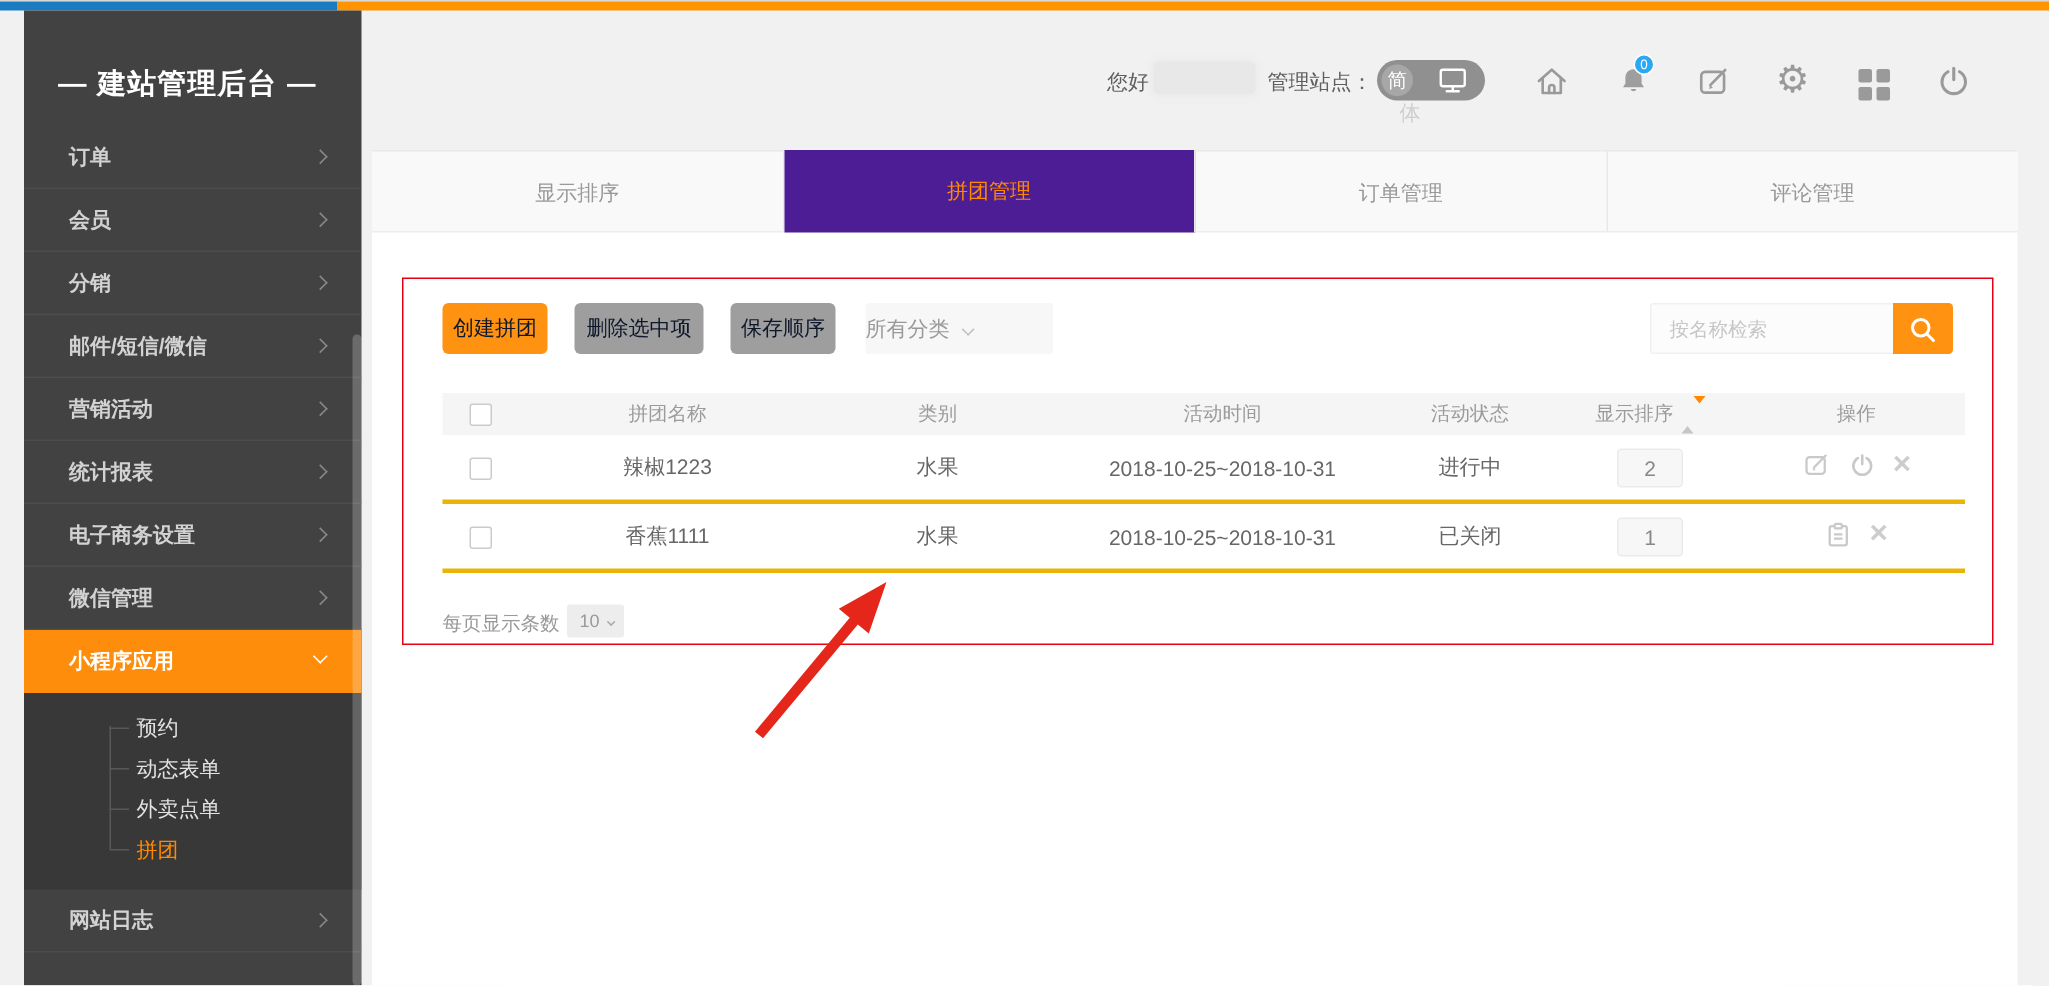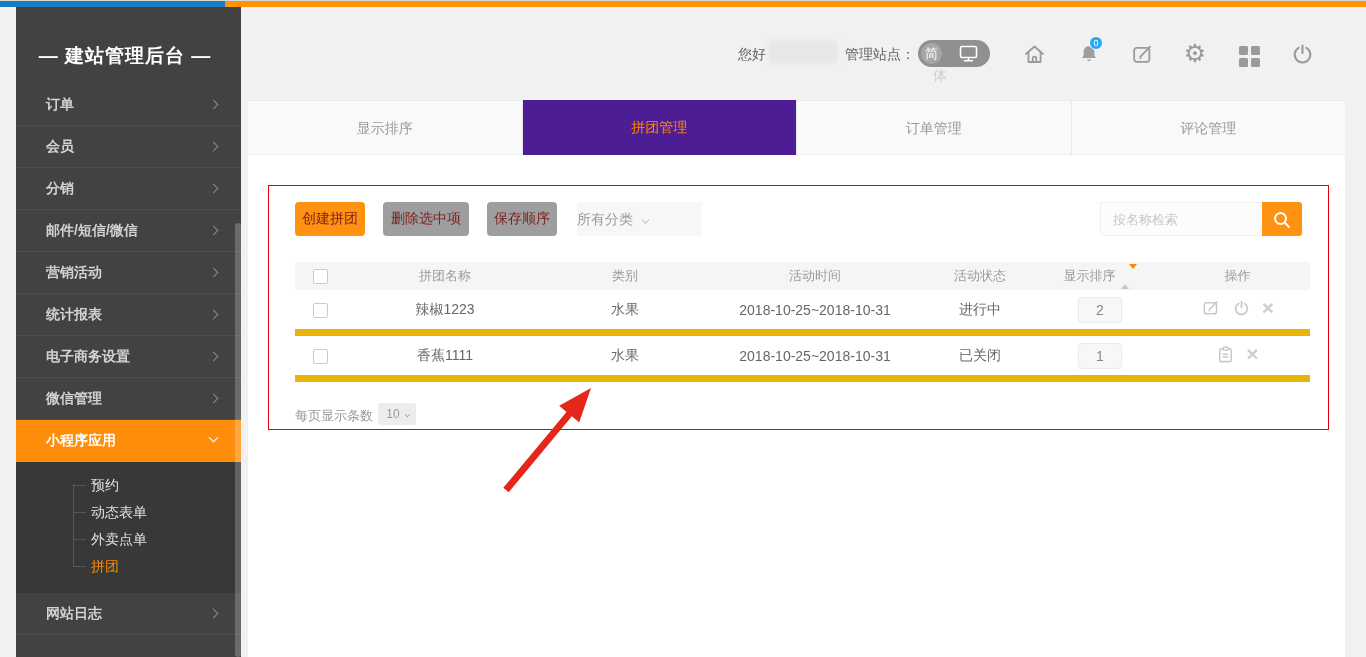--- a/index.html
+++ b/index.html
@@ -54,40 +54,40 @@
   
   .card { position:absolute; left:248px; top:100px; width:1097px; height:557px; background:#fff; }
   .tabs { position:absolute; left:0; top:0; width:1097px; height:55px; display:flex; }
   .tab { flex:1; text-align:center; line-height:55px; font-size:14px; color:#999;
          background:#f9f9f9; border-bottom:1px solid #ededed; border-right:1px solid #e9e9e9;
          border-top:1px solid #e9e9e9; cursor:pointer; }
   .tab:last-child { border-right:none; }
   .tab.active { background:#4c1d95; color:#ff8a00; border-bottom:none; border-top:none; }
 
   
-  .btn { position:absolute; top:102px; height:34px; border:none; border-radius:4px; color:#7f1d1d;
+  .btn { position:absolute; top:102px; height:34px; border:none; border-radius:4px; color:#0f172a;
          font-size:14px; font-family:inherit; cursor:pointer; }
   .btn-orange { background:#ff9210; }
   .btn-gray { background:#9e9e9e; }
   .sel { position:absolute; top:102px; left:329px; width:125px; height:34px; background:#f7f7f7;
          border-radius:2px; color:#999; font-size:14px; line-height:34px; cursor:pointer; }
   .cdown { display:inline-block; width:6px; height:6px; border:solid #c0c0c0;
            border-width:0 1.5px 1.5px 0; transform:rotate(45deg) translateY(-2px); margin-left:8px; }
   .search-input { position:absolute; left:852px; top:102px; width:162px; height:34px;
                   background:#fcfcfc; border:1px solid #f0f0f0; border-right:none; border-radius:2px 0 0 2px;
                   padding:0 12px; font-size:13px; color:#666; font-family:inherit; outline:none; }
   .search-input::placeholder { color:#c6c6c6; }
   .search-btn { position:absolute; left:1014px; top:102px; width:40px; height:34px; background:#ff9210;
                 border:none; border-radius:0 3px 3px 0; cursor:pointer; padding-top:4px; }
 
   
   .tbl { position:absolute; left:47px; top:162px; width:1015px; font-size:14px; color:#666; }
   .trow { display:flex; align-items:center; }
   .thead { height:28px; background:#f5f5f5; font-size:13px; color:#9b9b9b; }
-  .tdata { height:46px; border-bottom:7px solid #eab308; }
+  .tdata { height:46px; border-bottom:3px solid #eab308; }
   .c0{width:50px;text-align:center;} .c1{width:200px;text-align:center;}
   .c2{width:160px;text-align:center;font-family:Liberation Serif, serif;} .c3{width:220px;text-align:center;}
   .c4{width:110px;text-align:center;} .c5{width:130px;text-align:center;}
   .c6{width:145px;text-align:center;}
   .cbx { display:inline-block; width:15px; height:15px; border:1px solid #cbcbcb; border-radius:2px;
          background:#fff; vertical-align:middle; cursor:pointer; }
   .sort-ic { display:inline-block; vertical-align:middle; margin-left:5px; cursor:pointer; }
   .sort-ic .up { width:0; height:0; border-left:4px solid transparent; border-right:4px solid transparent;
                  border-bottom:5px solid #c6c6c6; margin-bottom:2px; }
   .sort-ic .dn { width:0; height:0; border-left:4px solid transparent; border-right:4px solid transparent;

